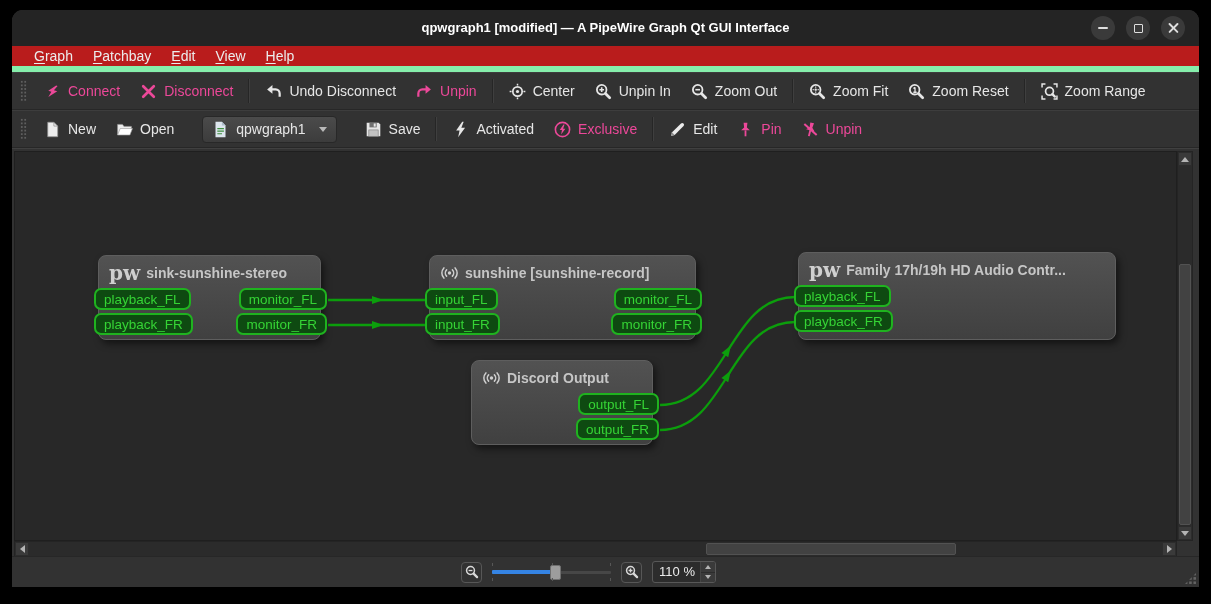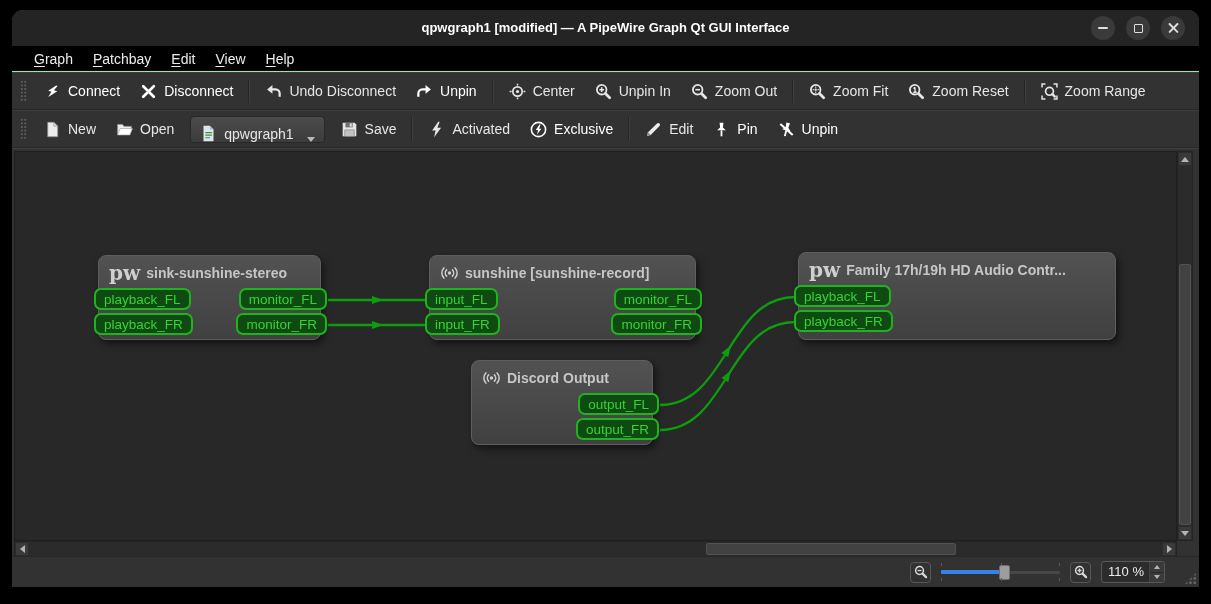--- a/index.html
+++ b/index.html
@@ -19,40 +19,40 @@
     display:flex; align-items:center; justify-content:center; position:relative; }
   .g-min { width:10px; height:2px; background:#dedede; border-radius:1px; }
   .g-max { width:9px; height:9px; border:1.6px solid #dedede; border-radius:1px; }
   .g-close { position:relative; width:11px; height:11px; }
   .g-close::before,.g-close::after { content:""; position:absolute; left:-1px; top:4.5px;
     width:13px; height:1.8px; background:#dedede; border-radius:1px; }
   .g-close::before { transform:rotate(45deg); }
   .g-close::after  { transform:rotate(-45deg); }
 
   
-  .menubar { height:26px; flex:0 0 26px; background:#000000; display:flex; align-items:center;
-    padding-left:12px; border-bottom:1px solid #86efac; }
+  .menubar { height:26px; flex:0 0 26px; background:#b91c1c; display:flex; align-items:center;
+    padding-left:12px; border-bottom:6px solid #86efac; }
   .menu-item { padding:0 10px; height:24px; line-height:24px; color:#ececec; font-size:14px; }
   .menu-item u { text-underline-offset:2px; }
 
   
   .toolbar { height:38px; background:#323232; display:flex; align-items:center;
     border-top:1px solid #3d3d3d; border-bottom:1px solid #272727; padding-left:4px; }
   .tb-handle { width:7px; height:22px; margin:0 7px 0 4px;
     background-image:radial-gradient(#5f5f5f 1px, transparent 1.2px);
     background-size:3.5px 3.6px; }
   .tb-btn { display:flex; align-items:center; gap:7px; padding:0 10px; height:28px;
     color:#e6e6e6; font-size:14px; border-radius:3px; white-space:nowrap; }
-  .tb-btn.disabled { color:#ffffff; }
+  .tb-btn.disabled { color:#ec4899; }
   .tb-icon { display:flex; align-items:center; }
   .tb-icon svg { width:17px; height:17px; display:block; }
   .tb-sep { width:0; height:24px; border-left:1px solid #262626; border-right:1px solid #3f3f3f;
     margin:0 5px; }
   .tb-combo { background:linear-gradient(#4b4b4b,#3c3c3c); border:1px solid #282828;
-    border-radius:4px; height:27px; padding:0 9px; margin:0 6px;align-items:flex-end; }
+    border-radius:4px; height:27px; padding:0 9px; margin:0 18px; }
   .combo-arrow { width:0; height:0; margin-left:6px; border-left:4.5px solid transparent;
     border-right:4.5px solid transparent; border-top:5px solid #b9b9b9; }
 
   
   .central { position:relative; flex:1 1 auto; background:#323232; border-top:1px solid #404040; }
   .viewport { position:absolute; left:2px; top:2px; width:1163px; height:390px;
     background:#282828; border:1px solid #1f1f1f; overflow:hidden; }
   .links-layer { position:absolute; left:0; top:0; z-index:1; }
   .node { position:absolute; z-index:2; border-radius:8px;
     background:linear-gradient(#525252,#404040); border:1px solid #5e5e5e;
@@ -82,21 +82,21 @@
   .tri-left  { border-top:4px solid transparent; border-bottom:4px solid transparent; border-right:5px solid #b4b4b4; }
   .tri-right { border-top:4px solid transparent; border-bottom:4px solid transparent; border-left:5px solid #b4b4b4; }
   .v-thumb { position:absolute; left:1px; top:112px; width:12px; height:261px; background:#424242;
     border:1px solid #525252; border-radius:2px; }
   .h-thumb { position:absolute; top:1px; left:691px; height:12px; width:250px; background:#424242;
     border:1px solid #525252; border-radius:2px; }
   .sb-corner { position:absolute; left:1165px; top:392px; width:16px; height:16px; background:#323232; }
 
   
   .statusbar { position:relative; height:31px; flex:0 0 31px; background:#323232;
-    border-top:1px solid #272727; display:flex; align-items:center; justify-content:flex-end;
+    border-top:1px solid #272727; display:flex; align-items:center; justify-content:center;
     gap:10px; padding-right:34px; }
   .zoom-mini-btn { width:21px; height:21px; border:1px solid #575757; border-radius:4px;
     display:flex; align-items:center; justify-content:center; color:#d8d8d8; }
   .zoom-mini-btn svg { width:14px; height:14px; display:block; }
   .zoom-slider { position:relative; width:119px; height:18px; }
   .zs-track { position:absolute; left:0; right:0; top:8px; height:3px; background:#474747; border-radius:1px; }
   .zs-fill  { position:absolute; left:0; top:7px; height:4px; border-radius:1px; }
   .zs-handle { position:absolute; top:2px; width:11px; height:15px; background:#9d9d9d;
     border:1px solid #6f6f6f; border-radius:2px; }
   .zs-tick { position:absolute; width:1px; height:3px; background:#575757; }

